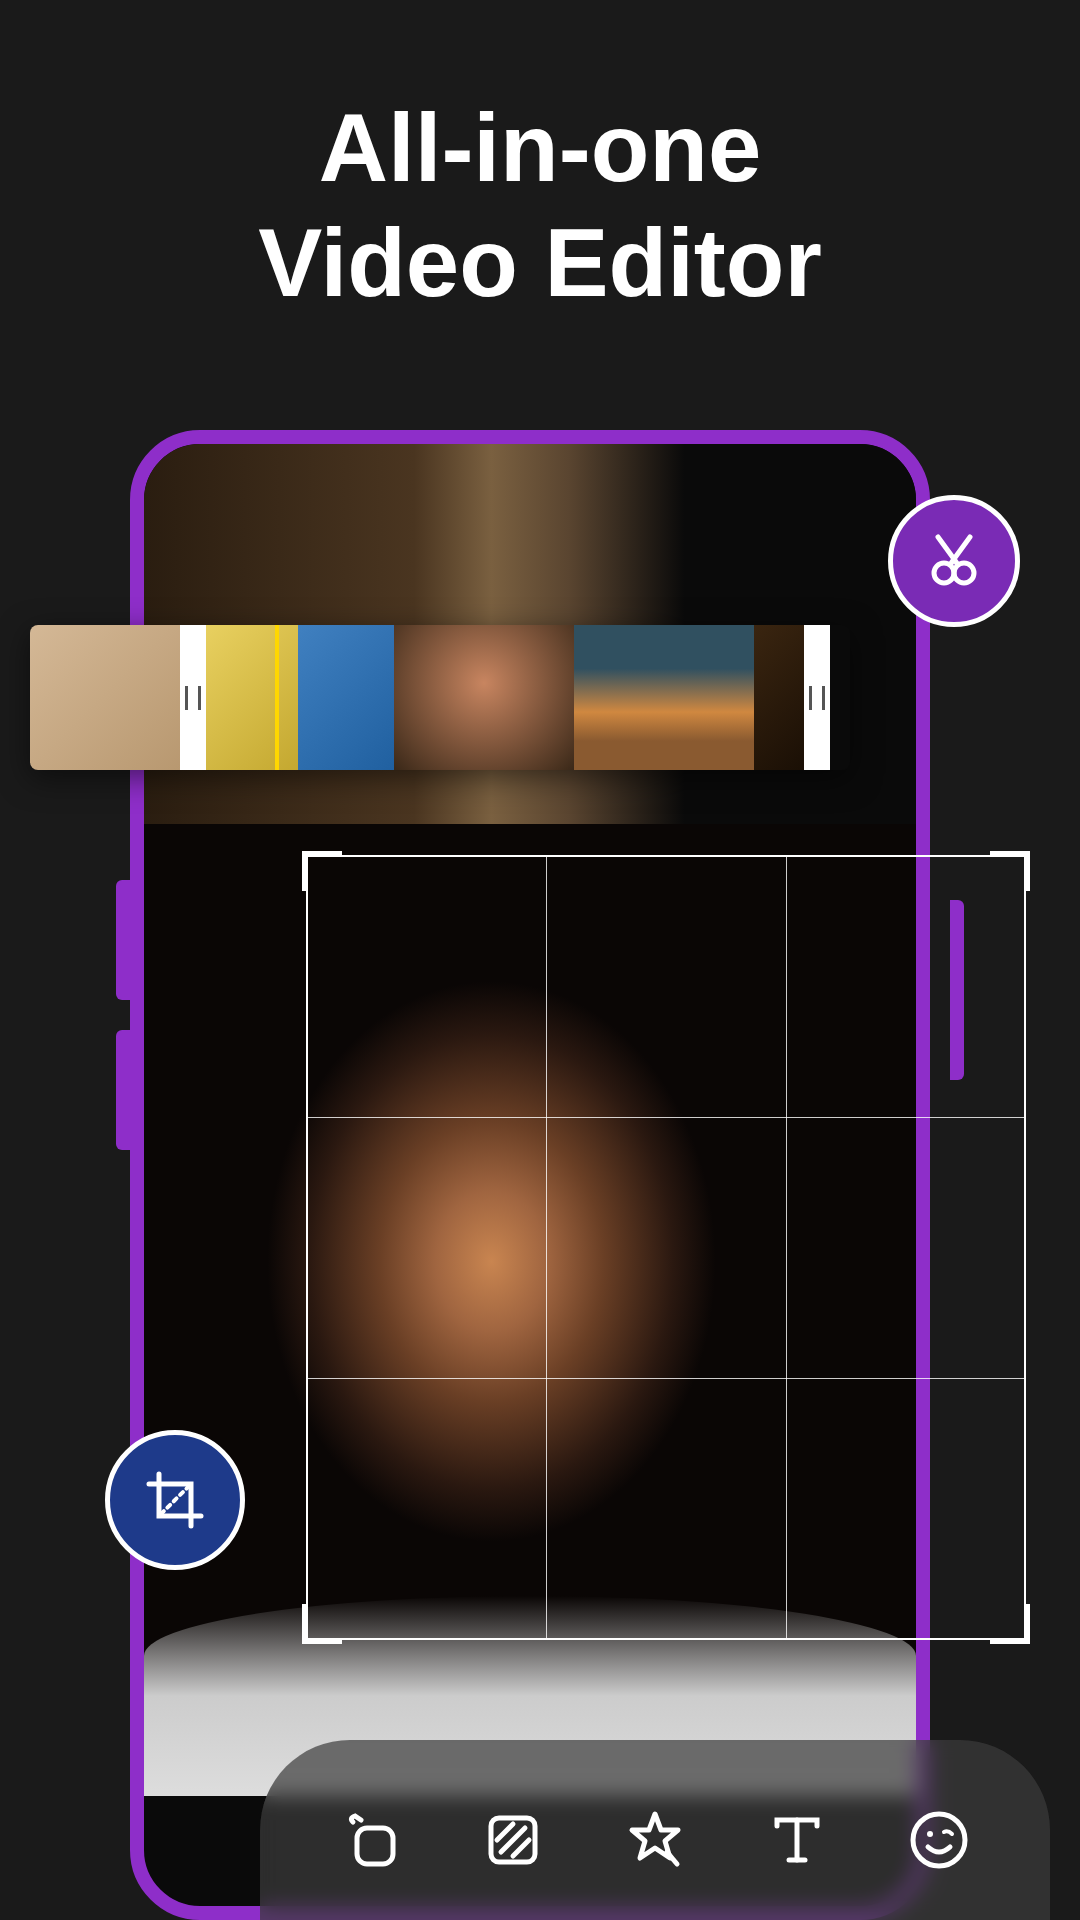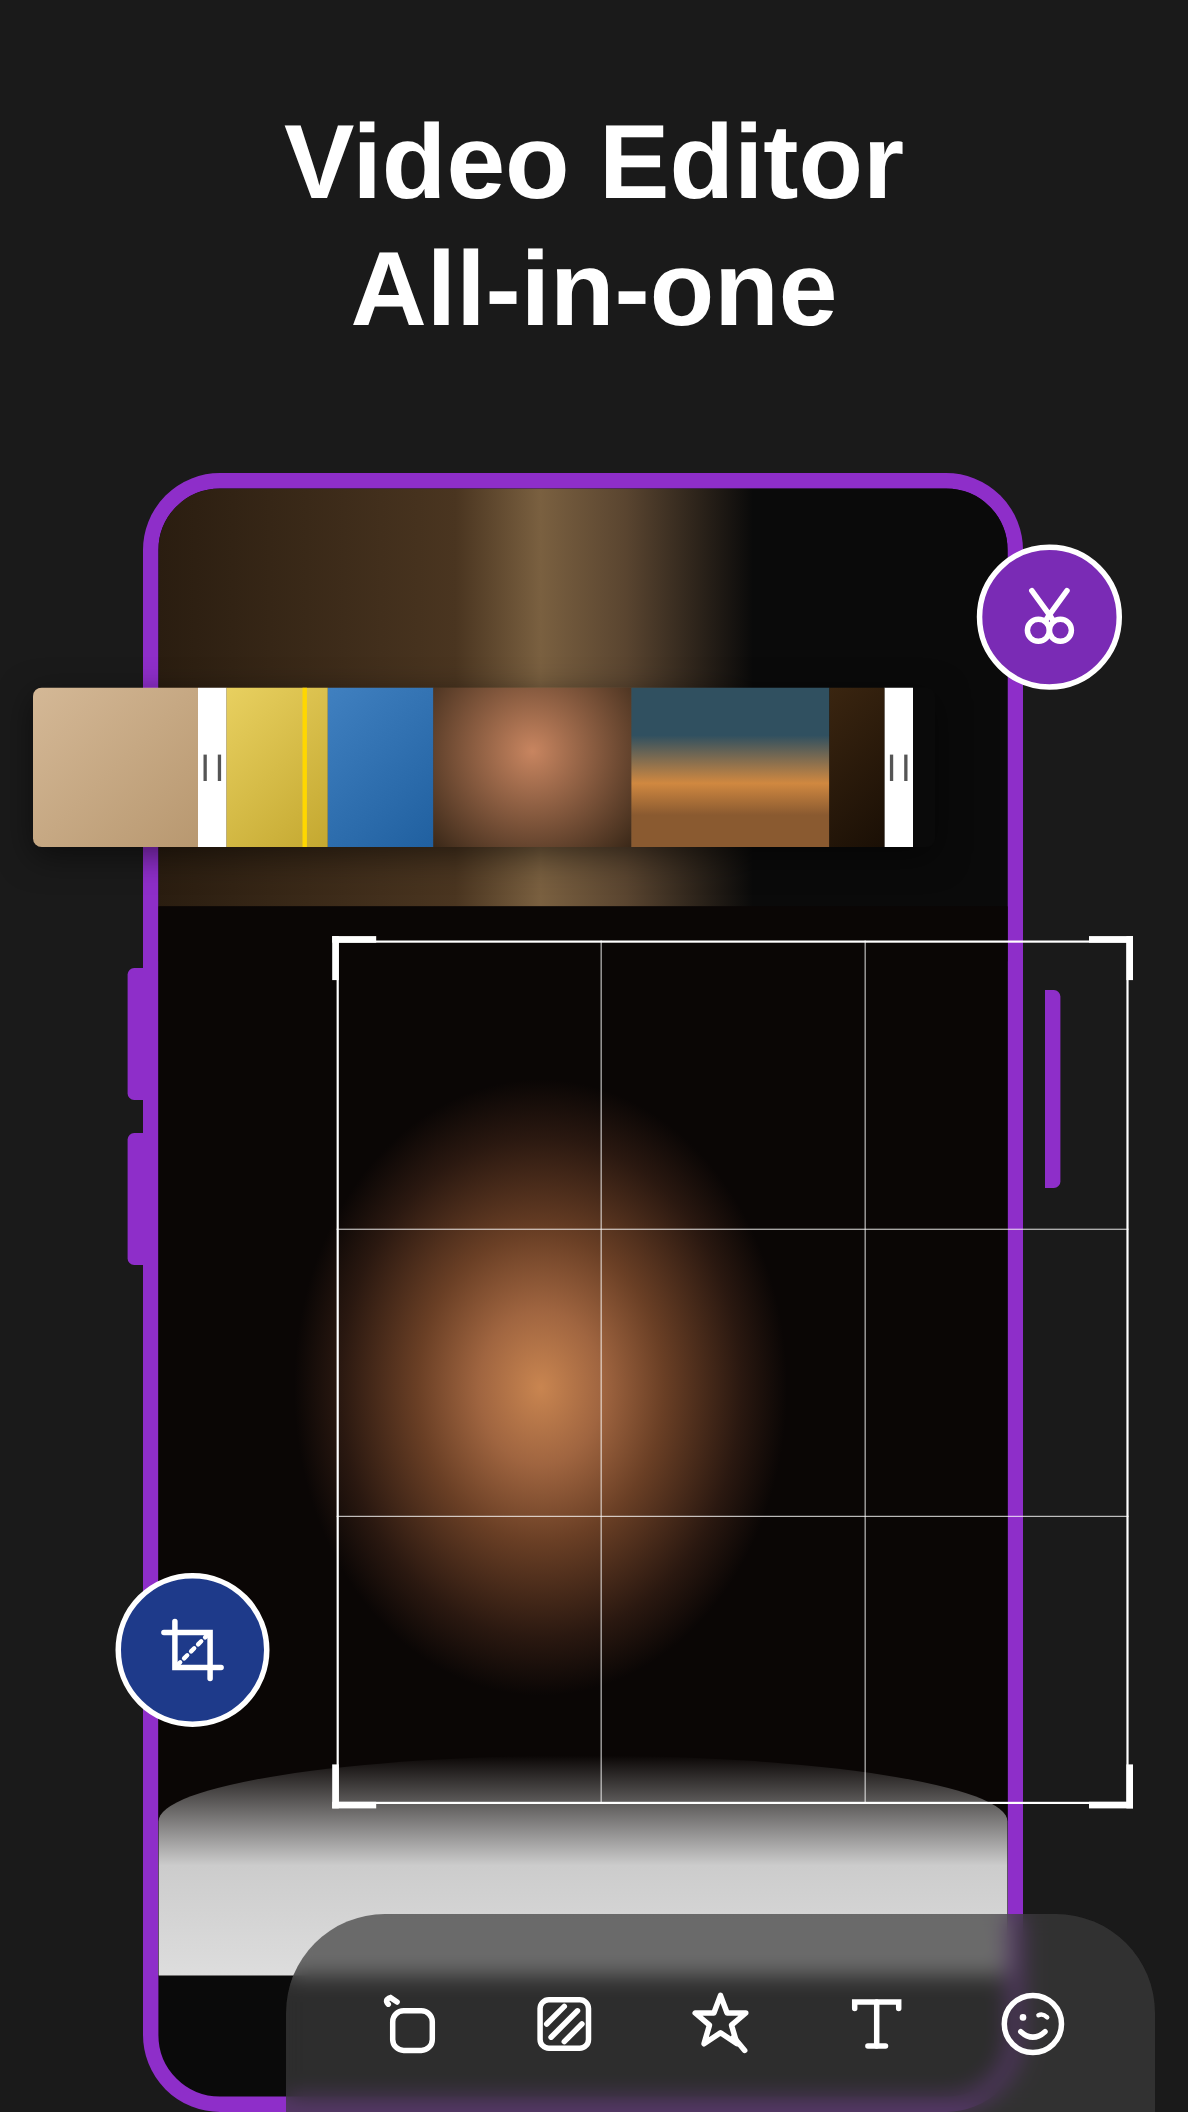--- a/index.html
+++ b/index.html
@@ -231,22 +231,22 @@
     justify-content: center;
     cursor: pointer;
   }
   
   svg { display: block; }
 </style>
 </head>
 <body>
 
 <div class="headline">
+  <div>All-in-one</div>
   <div>Video Editor</div>
-  <div>All-in-one</div>
 </div>
 
 <div class="phone-volume-button"></div>
 <div class="phone-volume-button2"></div>
 <div class="phone-power-button"></div>
 
 <div class="phone-frame">
   <div class="preview-top"></div>
   <div class="main-photo">
     <div class="white-shirt"></div>

